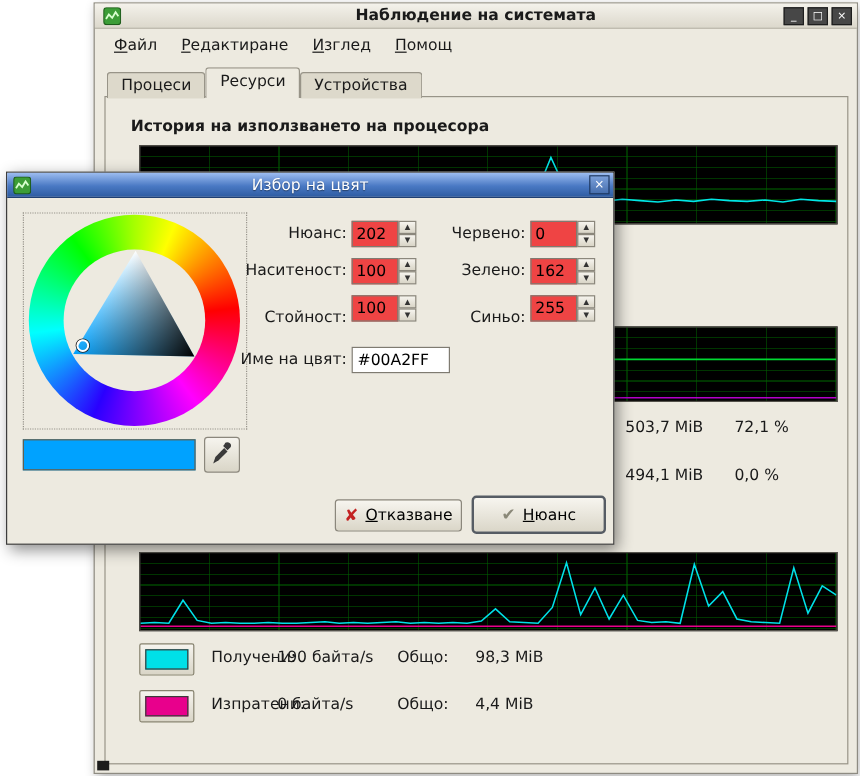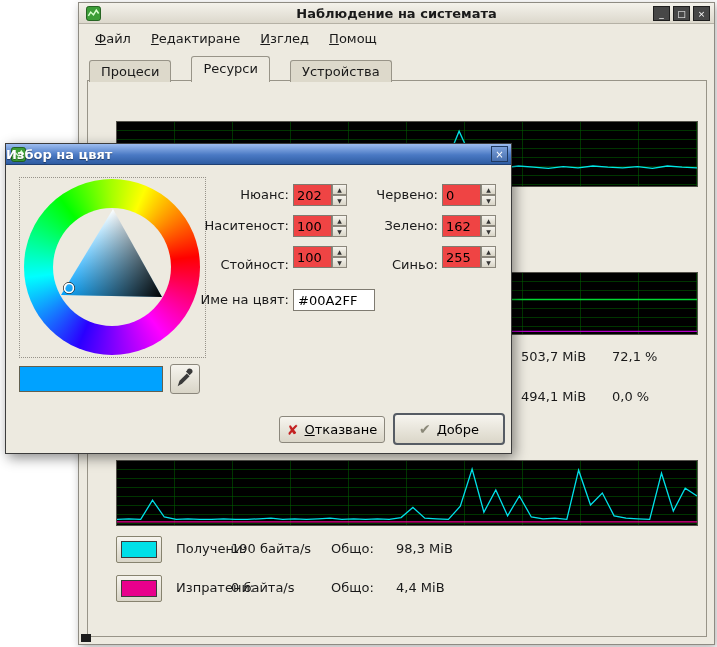--- a/index.html
+++ b/index.html
@@ -18,21 +18,21 @@
   .win-btn { width:17px; height:15px; background:#474747; color:#fff; border:1px solid #1e1e1e;
     font-size:9px; line-height:12px; text-align:center; padding:0; font-family:inherit; cursor:default; }
 
   .menubar { position:absolute; left:6px; top:26px; height:22px; display:flex;justify-content:space-between; }
   .menu-item { padding:2px 10px; font-size:13px; }
   .u1 { display:inline-block; }
   .u1::first-letter { text-decoration:underline; }
 
   .notebook { position:absolute; left:8px; top:77px; width:620px; height:557px;
     border:1px solid #989488; background:#EDEAE0; }
-  .tabs { position:absolute; left:10px; top:53px; height:26px; display:flex; gap:20px; align-items:flex-end; z-index:2; }
+  .tabs { position:absolute; left:10px; top:53px; height:26px; display:flex; gap:0; align-items:flex-end; z-index:2; }
   .tab { border:1px solid #989488; border-bottom:none; border-radius:3px 3px 0 0; background:#ddd9cb;
     padding:0 11px; height:22px; line-height:21px; font-size:13px; }
   .tab.active { background:#EDEAE0; height:26px; line-height:24px; }
 
   .heading { position:absolute; left:30px; top:95px; font-weight:bold; font-size:13px; z-index:1; }
 
   .chart { position:absolute; left:37px; width:582px; border:1px solid #54524b; background-color:#000;
     background-image:
       repeating-linear-gradient(to right, transparent 0 57px, rgba(0,96,0,.55) 57px 58px),
       repeating-linear-gradient(to bottom, transparent 0 8px, rgba(0,96,0,.55) 8px 9px); }
@@ -58,21 +58,21 @@
   .lg-total-label { left:215px; }
   .lg-total { left:280px; }
 
   .resize-grip { position:absolute; left:2px; bottom:2px; width:10px; height:8px; background:#1c1c1c; }
 
   
   .dialog { position:absolute; left:5px; top:143px; width:507px; height:311px; background:#EDEAE0;
     border:1px solid #3c3c3c; box-shadow:3px 4px 12px rgba(0,0,0,.45); z-index:10; }
   .dlg-titlebar { position:absolute; left:0; top:0; right:0; height:21px;
     background:linear-gradient(#9dbdf0,#4a79c4 55%,#2e5ca2); border-bottom:1px solid #1f3f72; }
-  .dlg-title { position:absolute; left:0; right:0; top:3px; font-weight:bold;
+  .dlg-title { position:absolute; left:0; right:0; top:3px; text-align:center; font-weight:normal;
     font-size:13px; color:#fff; text-shadow:0 1px 1px rgba(0,0,0,.45); }
   .dlg-icon { position:absolute; left:5px; top:3px; width:15px; height:15px; }
   .dlg-close { position:absolute; right:3px; top:2px; width:17px; height:16px;
     background:linear-gradient(#7ba0da,#476fae); border:1px solid #203a61; color:#fff;
     font-size:10px; line-height:13px; text-align:center; padding:0; font-family:inherit; }
 
   .wheel-box { position:absolute; left:13px; top:33px; width:187px; height:181px; border:1px dotted #97938a; }
   .wheel { position:absolute; left:4px; top:1px; width:176px; height:176px; border-radius:50%;
     background:conic-gradient(#a6ff00 0deg,#ffff00 23deg,#ff0000 83deg,#ff00ff 143deg,
       #2a00ff 203deg,#00ffff 263deg,#00ff00 323deg,#a6ff00 360deg); }
@@ -134,20 +134,21 @@
       <span class="menu-item u1">Помощ</span>
     </div>
 
     <div class="notebook"></div>
     <div class="tabs">
       <span class="tab">Процеси</span>
       <span class="tab active">Ресурси</span>
       <span class="tab">Устройства</span>
     </div>
 
+    <div class="heading">История на използването на процесора</div>
 
     <div class="chart chart-cpu">
         <svg width="580" height="64" style="position:absolute;left:0;top:0">
           <polyline points="0.0,44.0 14.9,45.2 29.7,43.4 44.6,44.6 59.5,45.8 74.4,44.0 89.2,46.4 104.1,44.6 119.0,42.8 133.8,45.2 148.7,45.8 163.6,44.0 178.5,45.2 193.3,46.4 208.2,29.0 223.1,44.6 237.9,45.8 252.8,44.0 267.7,45.2 282.6,46.4 297.4,44.6 312.3,43.4 327.2,45.8 342.1,9.2 356.9,41.6 371.8,44.6 386.7,45.8 401.5,44.0 416.4,45.2 431.3,46.4 446.2,44.6 461.0,45.8 475.9,44.0 490.8,45.2 505.6,45.8 520.5,44.6 535.4,46.4 550.3,44.0 565.1,45.2 580.0,45.8" fill="none" stroke="#00E6E6" stroke-width="1.3"></polyline>
         </svg>
       </div>
     <div class="chart chart-mem">
         <svg width="580" height="61" style="position:absolute;left:0;top:0">
           <polyline points="0.0,26.5 30.5,26.5 61.1,26.5 91.6,26.5 122.1,26.5 152.6,26.5 183.2,26.5 213.7,26.5 244.2,26.5 274.7,26.5 305.3,26.5 335.8,26.5 366.3,26.5 396.8,26.5 427.4,26.5 457.9,26.5 488.4,26.5 518.9,26.5 549.5,26.5 580.0,26.5" fill="none" stroke="#00D832" stroke-width="1.3"></polyline>
           <polyline points="0.0,58.4 30.5,58.4 61.1,58.4 91.6,58.4 122.1,58.4 152.6,58.4 183.2,58.4 213.7,58.4 244.2,58.4 274.7,58.4 305.3,58.4 335.8,58.4 366.3,58.4 396.8,58.4 427.4,58.4 457.9,58.4 488.4,58.4 518.9,58.4 549.5,58.4 580.0,58.4" fill="none" stroke="#B400C8" stroke-width="1.3"></polyline>
@@ -285,17 +286,17 @@
           <path d="M14 4 a3 3 0 0 1 6 2 l-3 3 -4 -4 z" fill="#3a3a3a"></path>
         </svg>
     </button>
 
     <button class="dlg-btn btn-cancel">
       <span class="icon-cancel">✘</span>
       <span class="u1">Отказване</span>
     </button>
     <button class="dlg-btn btn-ok">
       <span class="icon-ok">✔</span>
-      <span class="u1">Добре</span>
+      <span class="u1">Нюанс</span>
     </button>
   </div>
 
 </div>
 
 </body></html>

